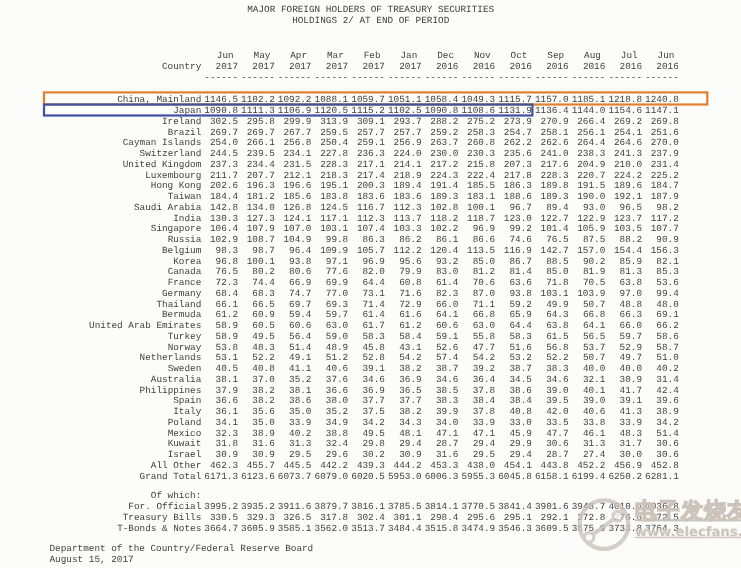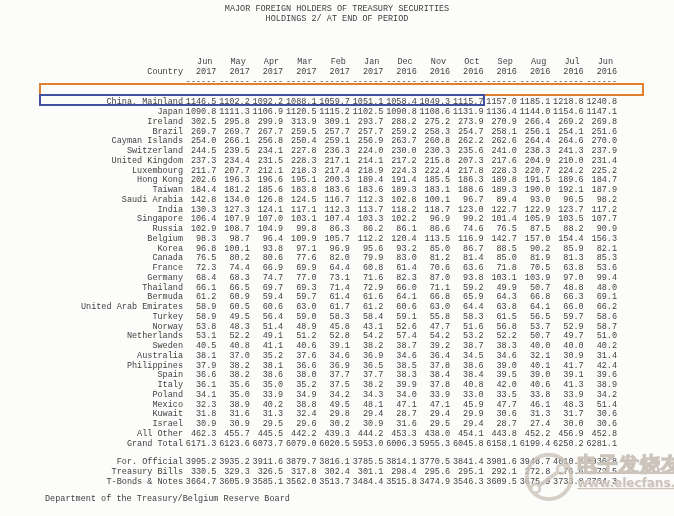--- a/index.html
+++ b/index.html
@@ -4,21 +4,21 @@
 <style>
   * { margin:0; padding:0; box-sizing:border-box; }
   html,body { background:#ffffff; }
   .page {
     position:relative; width:674px; height:516px; overflow:hidden;
     background:#fcfcfb;
     font-family:"Liberation Mono","DejaVu Sans Mono",monospace;
     font-size:8.5px; color:#3f3f3f;
   }
   .title { position:absolute; top:4px; left:0; width:674px; text-align:center; line-height:10px; }
-  .sheet { position:absolute; left:42px; top:57px; width:600px; }
+  .sheet { position:absolute; left:42px; top:46px; width:600px; }
   .row { display:flex; height:9.75px; line-height:9.75px; white-space:pre; }
   .row.hdr { height:10px; line-height:10px; }
   .country { width:141px; text-align:right; overflow:visible; }
   .val { width:33.4px; text-align:right; flex:0 0 33.4px; }
   .val.month { padding-right:4px; }
   .val.dash { letter-spacing:0; color:#4a4a4a; }
   .gap1 { height:11.25px; }
   .gap2 { height:9px; }
   .footer { position:absolute; left:45px; top:494px; line-height:10px; }
   .hl-orange { position:absolute; left:39px; top:83px; width:605px; height:13px;
@@ -88,32 +88,36 @@
         <div class="row"><span class="country">Spain</span><span class="val">36.6</span><span class="val">38.2</span><span class="val">38.6</span><span class="val">38.0</span><span class="val">37.7</span><span class="val">37.7</span><span class="val">38.3</span><span class="val">38.4</span><span class="val">38.4</span><span class="val">39.5</span><span class="val">39.0</span><span class="val">39.1</span><span class="val">39.6</span></div>
         <div class="row"><span class="country">Italy</span><span class="val">36.1</span><span class="val">35.6</span><span class="val">35.0</span><span class="val">35.2</span><span class="val">37.5</span><span class="val">38.2</span><span class="val">39.9</span><span class="val">37.8</span><span class="val">40.8</span><span class="val">42.0</span><span class="val">40.6</span><span class="val">41.3</span><span class="val">38.9</span></div>
         <div class="row"><span class="country">Poland</span><span class="val">34.1</span><span class="val">35.0</span><span class="val">33.9</span><span class="val">34.9</span><span class="val">34.2</span><span class="val">34.3</span><span class="val">34.0</span><span class="val">33.9</span><span class="val">33.0</span><span class="val">33.5</span><span class="val">33.8</span><span class="val">33.9</span><span class="val">34.2</span></div>
         <div class="row"><span class="country">Mexico</span><span class="val">32.3</span><span class="val">38.9</span><span class="val">40.2</span><span class="val">38.8</span><span class="val">49.5</span><span class="val">48.1</span><span class="val">47.1</span><span class="val">47.1</span><span class="val">45.9</span><span class="val">47.7</span><span class="val">46.1</span><span class="val">48.3</span><span class="val">51.4</span></div>
         <div class="row"><span class="country">Kuwait</span><span class="val">31.8</span><span class="val">31.6</span><span class="val">31.3</span><span class="val">32.4</span><span class="val">29.8</span><span class="val">29.4</span><span class="val">28.7</span><span class="val">29.4</span><span class="val">29.9</span><span class="val">30.6</span><span class="val">31.3</span><span class="val">31.7</span><span class="val">30.6</span></div>
         <div class="row"><span class="country">Israel</span><span class="val">30.9</span><span class="val">30.9</span><span class="val">29.5</span><span class="val">29.6</span><span class="val">30.2</span><span class="val">30.9</span><span class="val">31.6</span><span class="val">29.5</span><span class="val">29.4</span><span class="val">28.7</span><span class="val">27.4</span><span class="val">30.0</span><span class="val">30.6</span></div>
         <div class="row"><span class="country">All Other</span><span class="val">462.3</span><span class="val">455.7</span><span class="val">445.5</span><span class="val">442.2</span><span class="val">439.3</span><span class="val">444.2</span><span class="val">453.3</span><span class="val">438.0</span><span class="val">454.1</span><span class="val">443.8</span><span class="val">452.2</span><span class="val">456.9</span><span class="val">452.8</span></div>
         <div class="row"><span class="country">Grand Total</span><span class="val">6171.3</span><span class="val">6123.6</span><span class="val">6073.7</span><span class="val">6079.0</span><span class="val">6020.5</span><span class="val">5953.0</span><span class="val">6006.3</span><span class="val">5955.3</span><span class="val">6045.8</span><span class="val">6158.1</span><span class="val">6199.4</span><span class="val">6250.2</span><span class="val">6281.1</span></div>
       </div>
     <div class="gap2"></div>
+    <div class="row">
+      <span class="country">Of which:</span>
+    </div>
     <div id="ofwhich-rows">
         <div class="row"><span class="country" style="padding-left: 5px;">For. Official</span><span class="val">3995.2</span><span class="val">3935.2</span><span class="val">3911.6</span><span class="val">3879.7</span><span class="val">3816.1</span><span class="val">3785.5</span><span class="val">3814.1</span><span class="val">3770.5</span><span class="val">3841.4</span><span class="val">3901.6</span><span class="val">3948.7</span><span class="val">4010.4</span><span class="val">4036.8</span></div>
         <div class="row"><span class="country" style="padding-left: 10px;">Treasury Bills</span><span class="val">330.5</span><span class="val">329.3</span><span class="val">326.5</span><span class="val">317.8</span><span class="val">302.4</span><span class="val">301.1</span><span class="val">298.4</span><span class="val">295.6</span><span class="val">295.1</span><span class="val">292.1</span><span class="val">272.8</span><span class="val">276.6</span><span class="val">272.5</span></div>
         <div class="row"><span class="country" style="padding-left: 10px;">T-Bonds &amp; Notes</span><span class="val">3664.7</span><span class="val">3605.9</span><span class="val">3585.1</span><span class="val">3562.0</span><span class="val">3513.7</span><span class="val">3484.4</span><span class="val">3515.8</span><span class="val">3474.9</span><span class="val">3546.3</span><span class="val">3609.5</span><span class="val">3675.9</span><span class="val">3733.8</span><span class="val">3764.3</span></div>
       </div>
   </div>
 
   <div class="hl-orange" style="border-color: rgb(224, 128, 47);"></div>
   <div class="hl-blue" style="border-color: rgb(63, 81, 160);"></div>
 
   <div class="footer">
-    <div>Department of the Treasury/Belgium Reserve Board</div>
+    <div>Department of the Country/Federal Reserve Board</div>
+    <div>August 15, 2017</div>
   </div>
 
   <div class="watermark" style="color: rgb(204, 196, 187);">
     <svg class="wm-logo" width="52" height="52" viewBox="0 0 54 54">
       <circle cx="27" cy="29" r="23" fill="none" stroke="currentColor" stroke-width="4"></circle>
       <line x1="13" y1="41" x2="40" y2="21" stroke="currentColor" stroke-width="4"></line>
       <circle cx="13" cy="41" r="4.5" fill="#fcfcfb" stroke="currentColor" stroke-width="3"></circle>
       <circle cx="40" cy="21" r="4.5" fill="#fcfcfb" stroke="currentColor" stroke-width="3"></circle>
     </svg>
     <div class="wm-text">

